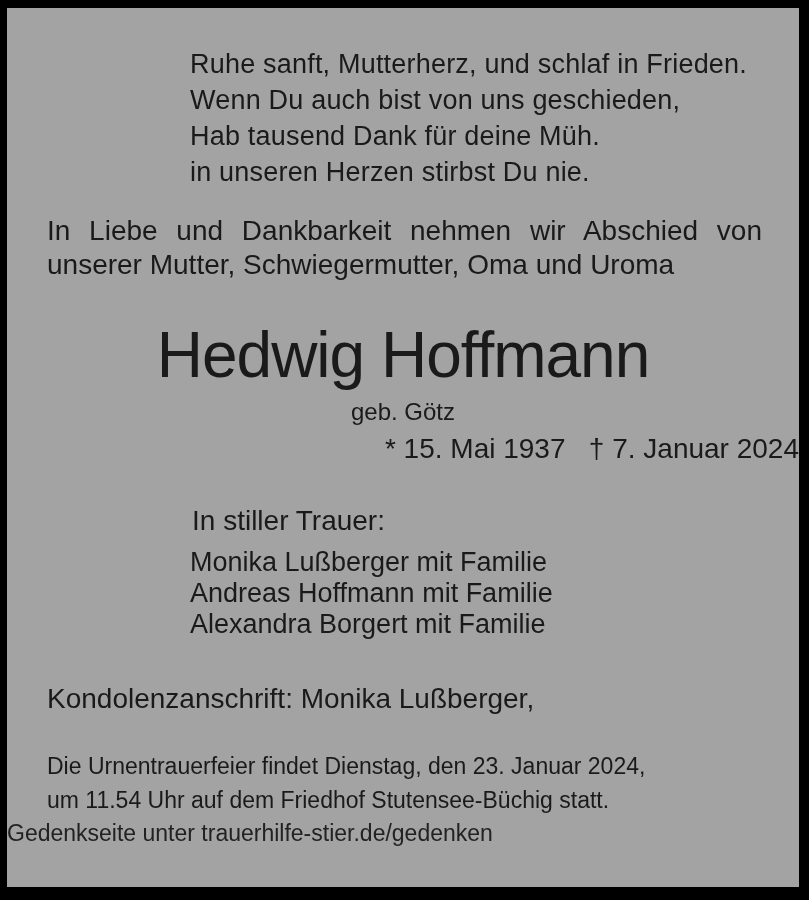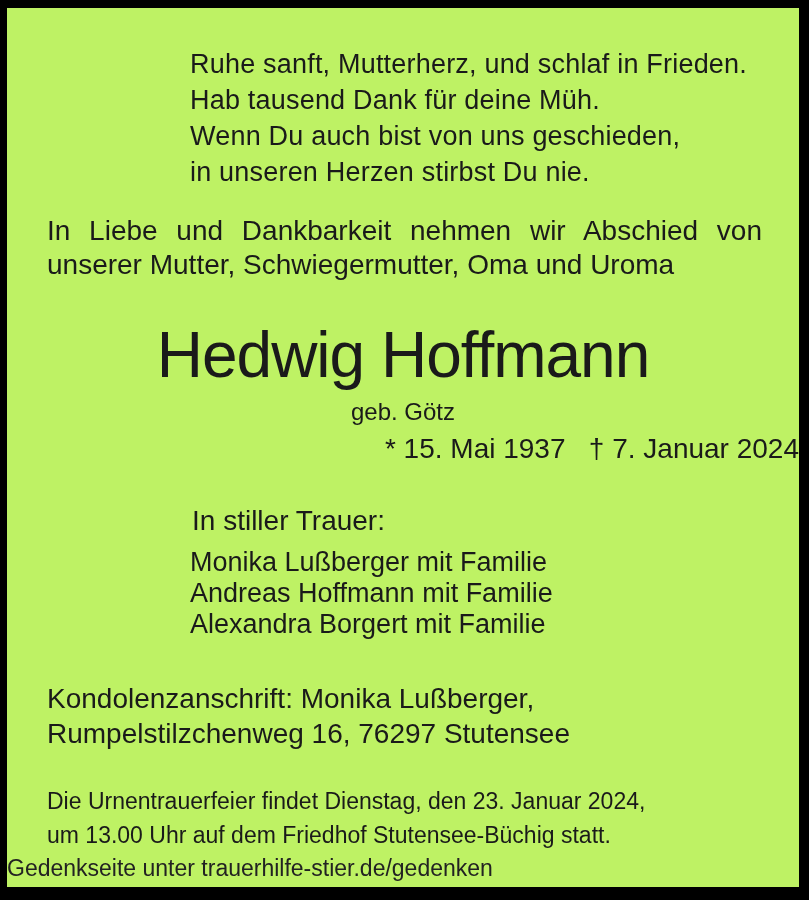--- a/index.html
+++ b/index.html
@@ -15,21 +15,21 @@
     box-sizing: border-box;
     overflow: hidden;
     font-family: "Liberation Sans", "DejaVu Sans", sans-serif;
   }
   .sheet {
     position: absolute;
     top: 8px;
     left: 7px;
     right: 10px;
     bottom: 13px;
-    background: #bef264;
+    background: #a3a3a3;
     color: #1a1a1a;
     box-sizing: border-box;
     overflow: hidden;
   }
   .poem {
     margin: 38px 20px 0 183px;
     font-size: 27px;
     line-height: 36px;
     letter-spacing: 0.2px;
     white-space: nowrap;
@@ -101,22 +101,22 @@
   }
 </style>
 </head>
 <body>
 
 <div class="page">
   <div class="sheet">
 
     <div class="poem">
       <div>Ruhe sanft, Mutterherz, und schlaf in Frieden.</div>
+      <div>Wenn Du auch bist von uns geschieden,</div>
       <div>Hab tausend Dank für deine Müh.</div>
-      <div>Wenn Du auch bist von uns geschieden,</div>
       <div>in unseren Herzen stirbst Du nie.</div>
     </div>
 
     <div class="intro">
       <div class="intro-line-justified">In Liebe und Dankbarkeit nehmen wir Abschied von</div>
       <div class="intro-line">unserer Mutter, Schwiegermutter, Oma und Uroma</div>
     </div>
 
     <div class="deceased-name">Hedwig Hoffmann</div>
 
@@ -127,24 +127,23 @@
     <div class="mourning-label">In stiller Trauer:</div>
 
     <div class="mourners">
       <div>Monika Lußberger mit Familie</div>
       <div>Andreas Hoffmann mit Familie</div>
       <div>Alexandra Borgert mit Familie</div>
     </div>
 
     <div class="condolence">
       <div>Kondolenzanschrift: Monika Lußberger,</div>
-      <div>Rumpelstilzchenweg 16, 76297 Stutensee</div>
     </div>
 
     <div class="service">
       <div>Die Urnentrauerfeier findet Dienstag, den 23. Januar 2024,</div>
-      <div>um 13.00 Uhr auf dem Friedhof Stutensee-Büchig statt.</div>
+      <div>um 11.54 Uhr auf dem Friedhof Stutensee-Büchig statt.</div>
     </div>
 
     <div class="memorial">Gedenkseite unter trauerhilfe-stier.de/gedenken</div>
 
   </div>
 </div>
 
 </body></html>

